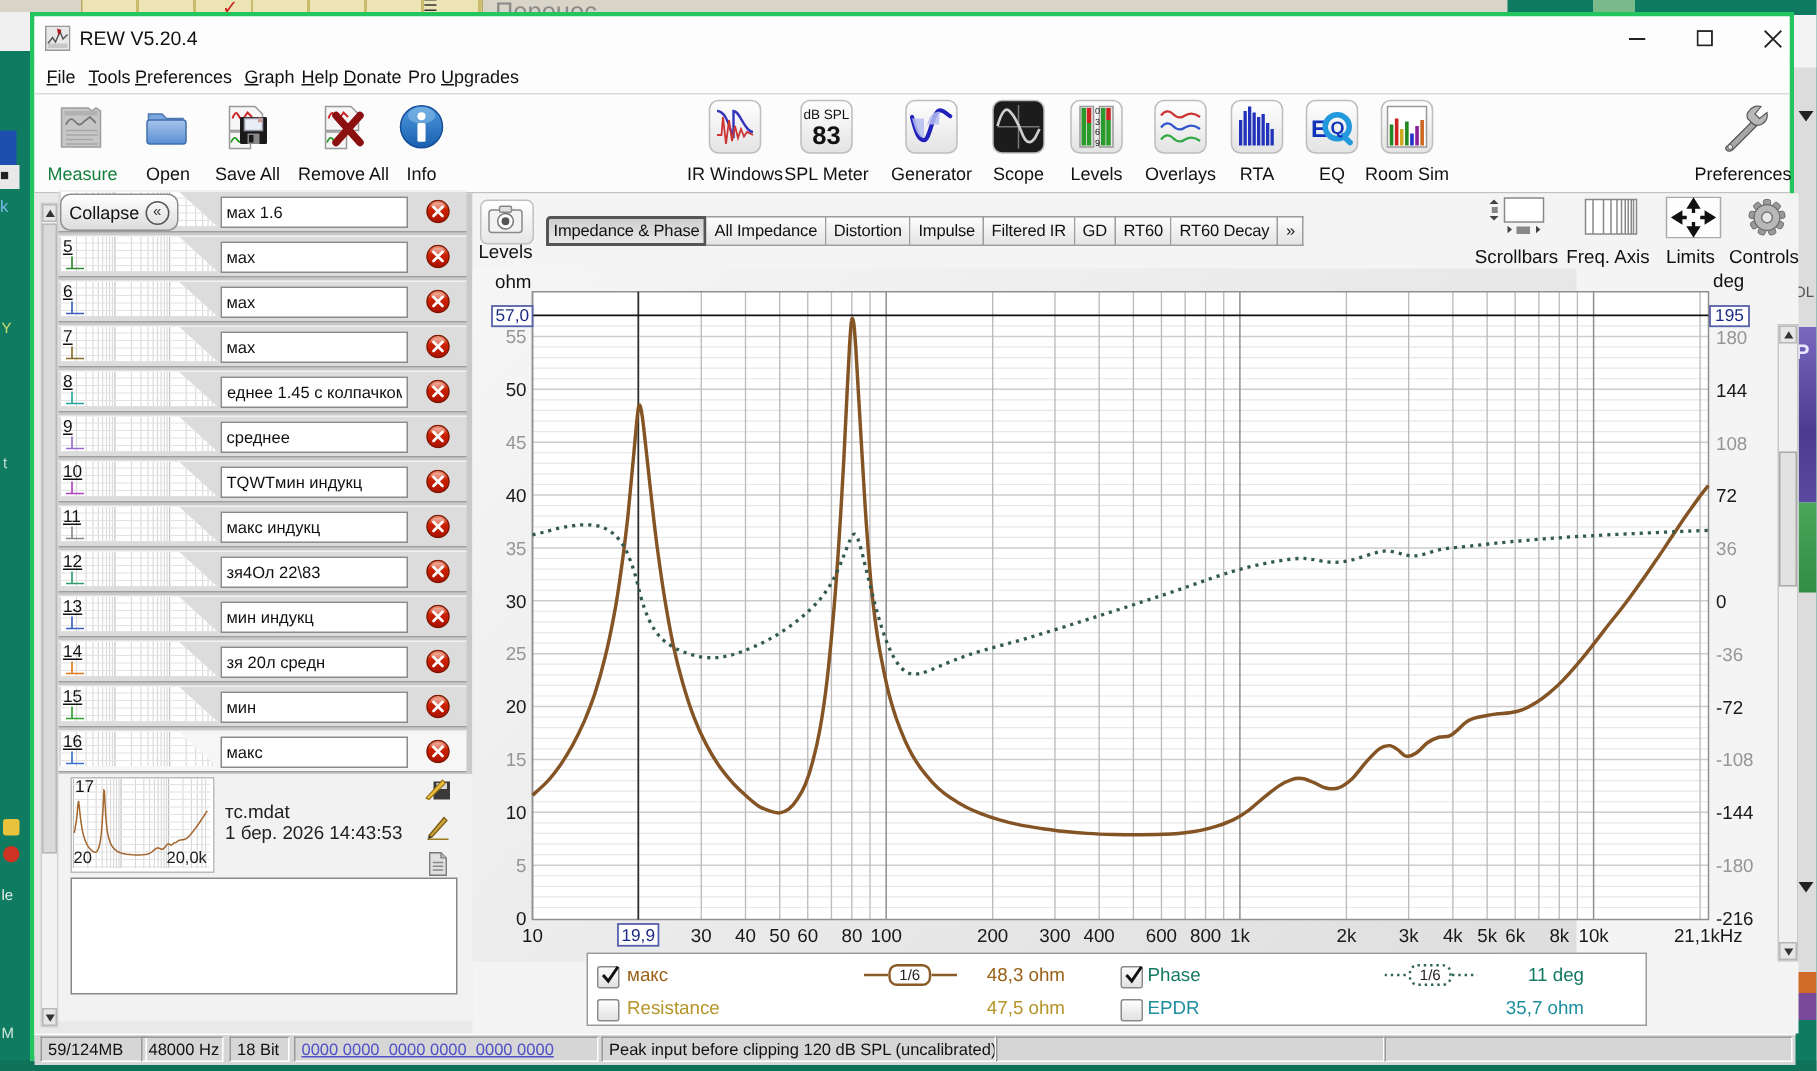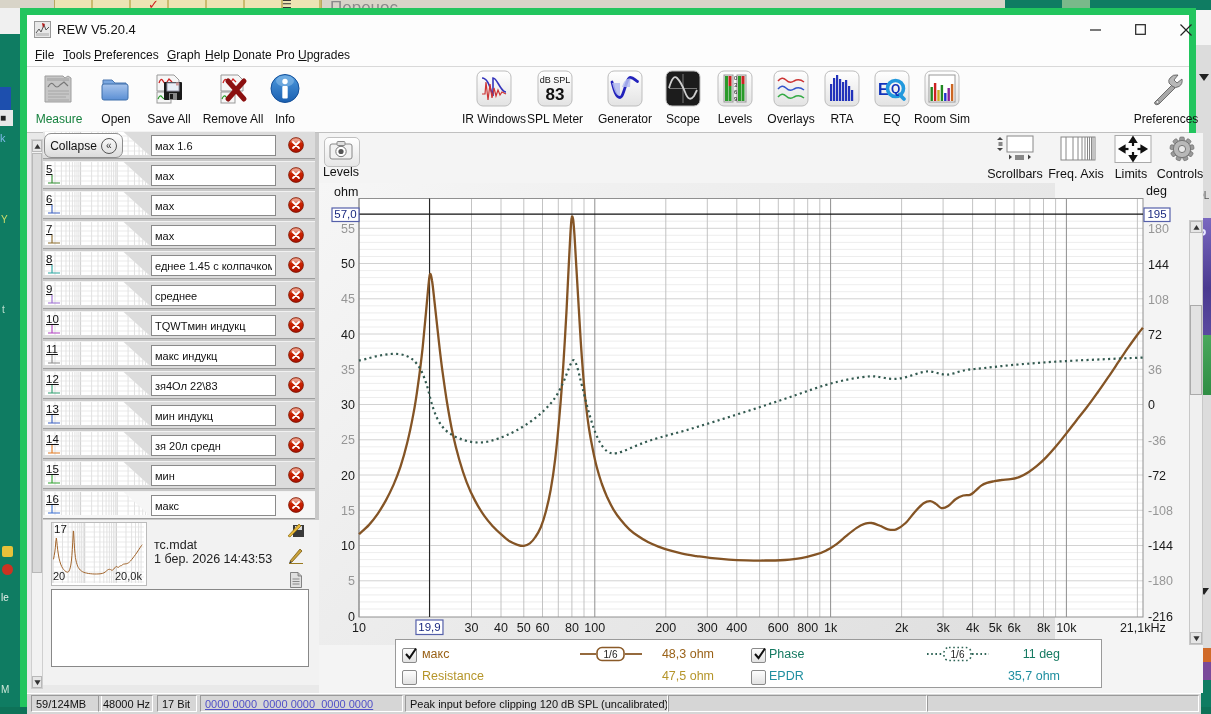--- a/index.html
+++ b/index.html
@@ -35,21 +35,21 @@
   #bg-right .purple .p{position:absolute;left:1px;top:8px;color:#e8e8ff;font-weight:bold;font-size:14px;}
   #bg-right .green{position:absolute;left:0;top:335px;width:15px;height:60px;background:linear-gradient(180deg,#4aa85c,#2f8d44);}
   #bg-right .arr2{position:absolute;left:3px;top:588px;width:0;height:0;border-left:5px solid transparent;border-right:5px solid transparent;border-top:7px solid #222;}
   #bg-right .orange{position:absolute;left:0;top:648px;width:15px;height:14px;background:#d06a28;}
   #bg-right .purp2{position:absolute;left:0;top:662px;width:15px;height:18px;background:#7a4a9a;}
   #bg-right .teal-bot{position:absolute;left:0;top:680px;width:15px;height:34px;background:#0f7c62;}
   #bg-bottom{left:0;top:707px;width:1211px;height:7px;background:#0e7258;}
 
   
   #rew-window{left:20px;top:8px;width:1176px;height:699px;background:#fbfbfb;
-     border:7px solid #22c55e;box-sizing:border-box;}
+     border:3px solid #22c55e;box-sizing:border-box;}
   
   #title-bar{position:absolute;left:0;top:0;width:100%;height:30px;background:#fdfdfd;}
   #title-icon{position:absolute;left:7px;top:6px;width:17px;height:17px;}
   #title-text{position:absolute;left:30px;top:7px;font-size:13px;color:#111;}
   .win-btn{position:absolute;top:0px;width:45px;height:29px;text-align:center;color:#222;}
   .win-btn svg{margin-top:9px;}
   #btn-min{left:1046px;}#btn-max{left:1091px;}#btn-close{left:1136px;}
   
   #menu-bar{position:absolute;left:0;top:30px;width:100%;height:21px;background:#fdfdfd;}
   .menu-item{position:absolute;top:3px;font-size:12px;color:#111;}
@@ -971,20 +971,31 @@
     <div id="graph-area">
       <div id="capture-btn">
         <svg width="32" height="26" viewBox="0 0 32 26">
           <rect x="5" y="6" width="22" height="15" rx="2" fill="#f2f2f2" stroke="#888"></rect>
           <rect x="12" y="3.5" width="8" height="4" rx="1" fill="#e0e0e0" stroke="#888"></rect>
           <circle cx="16" cy="13.5" r="5.2" fill="#fff" stroke="#777"></circle>
           <circle cx="16" cy="13.5" r="2.6" fill="#555"></circle>
         </svg>
       </div>
       <div id="capture-label">Levels</div>
+      <div id="tab-bar">
+          <div class="tab active">Impedance &amp; Phase</div>
+          <div class="tab">All Impedance</div>
+          <div class="tab">Distortion</div>
+          <div class="tab">Impulse</div>
+          <div class="tab">Filtered IR</div>
+          <div class="tab">GD</div>
+          <div class="tab">RT60</div>
+          <div class="tab">RT60 Decay</div>
+          <div class="tab">»</div>
+        </div>
       <div id="graph-buttons">
           <div class="graph-btn" style="left: 663px; width: 66px;"><span class="gicon"><svg width="44" height="28" viewBox="0 0 44 28">
                 <rect x="12" y="1" width="26" height="16" fill="#fff" stroke="#888"></rect>
                 <path d="M5 2 L8 5 H2 Z" fill="#444"></path>
                 <rect x="3.5" y="7" width="4" height="4" fill="#888"></rect>
                 <path d="M5 16 L8 13 H2 Z" fill="#444"></path>
                 <path d="M14 22 L17 19.5 V24.5 Z" fill="#444" transform="rotate(180 15.5 22)"></path>
                 <rect x="20" y="20" width="9" height="5" fill="#888"></rect>
                 <path d="M33 19.5 L36 22 L33 24.5 Z" fill="#444"></path>
               </svg></span><div class="glabel">Scrollbars</div></div>
@@ -1145,19 +1156,19 @@
             <div class="leg-cb" style="left: 355px;"></div>
             <span class="leg-label" style="left: 373px; color: rgb(31, 143, 160);">EPDR</span>
             <span class="leg-val" style="left: 584px; color: rgb(31, 143, 160);">35,7 ohm</span>
           </div>
         </div>
     </div>
   </div>
   <div id="status-bar">
       <div class="status-cell" style="left: 4px; width: 71px;">59/124MB</div>
       <div class="status-cell" style="left: 71px; width: 55px;">48000 Hz</div>
-      <div class="status-cell" style="left: 130px; width: 40px;">17 Bit</div>
+      <div class="status-cell" style="left: 130px; width: 40px;">18 Bit</div>
       <div class="status-cell" style="left: 173px; width: 203px; color: rgb(80, 80, 200); text-decoration: underline;">0000 0000  0000 0000  0000 0000</div>
       <div class="status-cell" style="left: 378px; width: 263px;">Peak input before clipping 120 dB SPL (uncalibrated)</div>
       <div class="status-cell" style="left: 641px; width: 259px;"></div>
       <div class="status-cell" style="left: 900px; width: 272px;"></div>
     </div>
 </div>
 
 </body></html>

